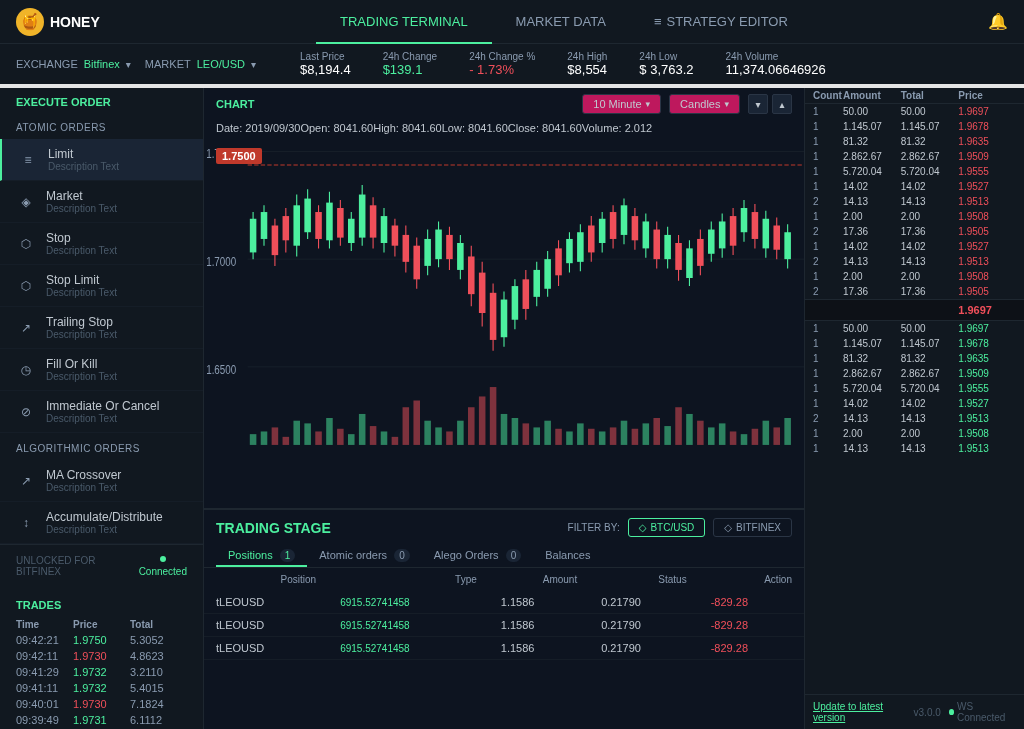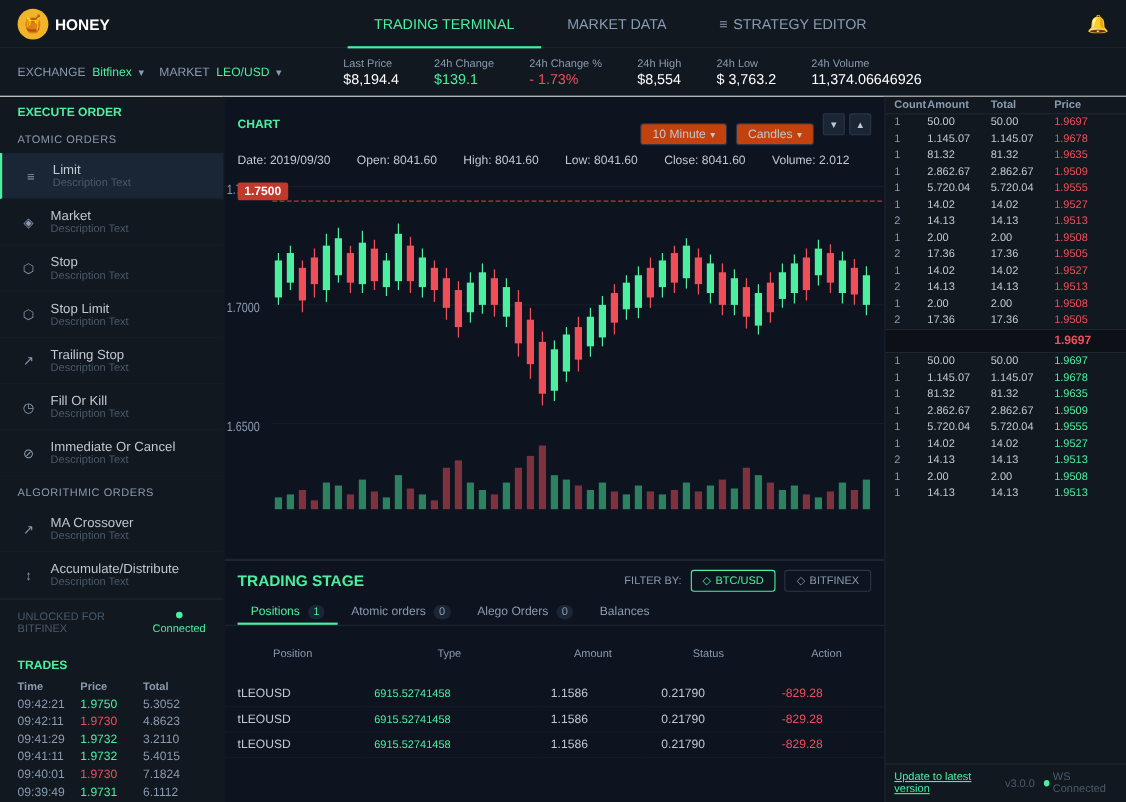--- a/index.html
+++ b/index.html
@@ -80,22 +80,22 @@
       cursor: pointer;
     }
 
     
     .subheader {
       background: #111820;
       height: 44px;
       display: flex;
       align-items: center;
       padding: 0 16px;
-      border-bottom: 1px solid #e5e5e5;
-      gap: 36px;
+      border-bottom: 4px solid #e5e5e5;
+      gap: 24px;
     }
     .exchange-selector {
       display: flex;
       align-items: center;
       gap: 6px;
       font-size: 11px;
       color: #8a9bb0;
     }
     .exchange-selector span.label { color: #8a9bb0; }
     .exchange-selector span.value { color: #4cef9f; cursor: pointer; }
@@ -222,31 +222,30 @@
       color: #4cef9f;
       font-size: 11px;
       font-weight: bold;
     }
     .chart-controls {
       display: flex;
       gap: 8px;
       align-items: center;
     }
     .chart-btn {
-      background: #c2410c;
+      background: #be185d;
       border: 1px solid #2a3545;
       color: #c0c8d0;
       padding: 3px 10px;
       border-radius: 3px;
       cursor: pointer;
       font-size: 11px;
       display: flex;
       align-items: center;
       gap: 4px;
-      margin-top: 18px;
     }
     .chart-btn .arrow { font-size: 9px; }
     .chart-collapse-btns {
       display: flex;
       gap: 4px;
     }
     .collapse-btn {
       background: #1a2535;
       border: 1px solid #2a3545;
       color: #c0c8d0;
@@ -254,21 +253,20 @@
       height: 20px;
       display: flex;
       align-items: center;
       justify-content: center;
       cursor: pointer;
       border-radius: 2px;
       font-size: 10px;
     }
     .chart-ohlc {
       display: flex;
-      gap: 24px;
       padding: 2px 12px 4px;
       font-size: 11px;
       color: #8a9bb0;
     }
     .chart-ohlc span { color: #c0c8d0; }
     .chart-body {
       height: calc(100% - 70px);
       position: relative;
       overflow: hidden;
     }
@@ -351,25 +349,25 @@
       border-radius: 8px;
       padding: 1px 5px;
       font-size: 10px;
       margin-left: 4px;
     }
     .stage-table {
       width: 100%;
       border-collapse: collapse;
     }
     .stage-table th {
-      text-align: center;
+      text-align: right;
       color: #8a9bb0;
       font-size: 10px;
       font-weight: normal;
-      padding: 20px 12px;
+      padding: 6px 12px;
     }
     .stage-table td {
       padding: 5px 12px;
       font-size: 11px;
       border-bottom: 1px solid #151d27;
     }
     .stage-table td:first-child { color: #c0c8d0; }
     .stage-table td.order-id { color: #4cef9f; font-size: 10px; }
     .stage-table td.amount { color: #c0c8d0; }
     .stage-table td.status { color: #f04f5a; }

